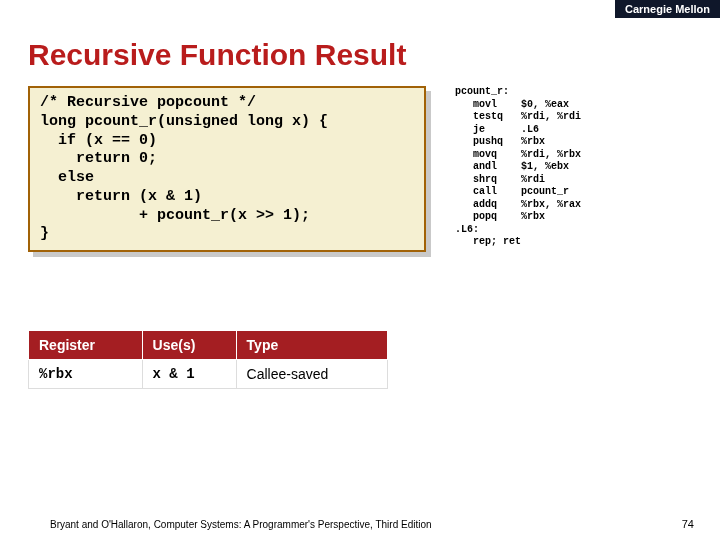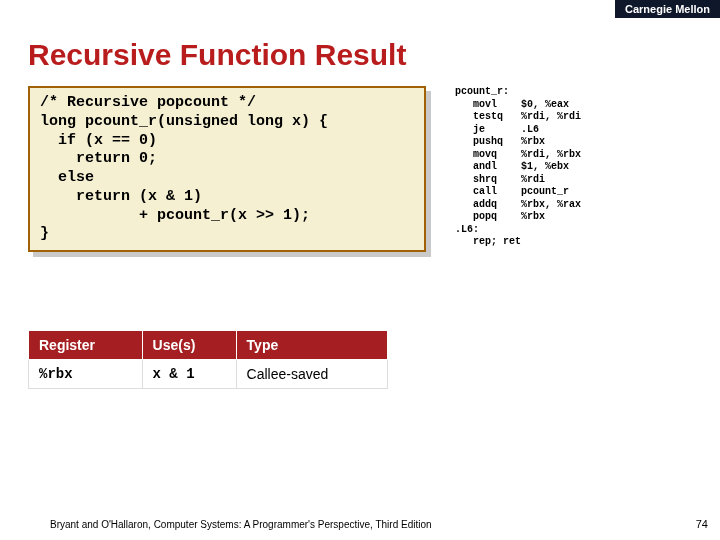--- a/index.html
+++ b/index.html
@@ -8,21 +8,21 @@
   .title { position: absolute; top: 38px; left: 28px; font-size: 30px; font-weight: bold; color: #b91c1c; }
   .codebox-wrap { position: absolute; top: 86px; left: 28px; width: 398px; }
   .shadow { position: absolute; top: 5px; left: 5px; width: 100%; height: 100%; background: #c9c9c9; }
   .codebox { position: relative; background: #f5f0d2; border: 2px solid #a16207; padding: 6px 10px 6px 10px; font-family: "Courier New", monospace; font-size: 15px; font-weight: bold; white-space: pre; line-height: 1.25; }
   .asm { position: absolute; top: 86px; left: 455px; font-family: "Courier New", monospace; font-size: 10px; font-weight: bold; white-space: pre; line-height: 1.25; }
   .table { position: absolute; top: 330px; left: 28px; width: 360px; border-collapse: collapse; font-size: 14px; padding-left: 17px; }
   .table th { background: #a41e22; color: #fff; text-align: left; font-weight: bold; padding: 6px 10px; border: 1px solid #fff; }
   .table td { background: #fff; padding: 6px 10px; border: 1px solid #ddd; }
   .table td.mono { font-family: "Courier New", monospace; font-weight: bold; margin-left: 48px; }
   .footer-left { position: absolute; bottom: 10px; left: 12px; font-size: 10px; color: #000; padding-left: 38px; }
-  .footer-right { position: absolute; bottom: 10px; right: 12px; font-size: 11px; color: #000; margin-left: 48px; }
+  .footer-right { position: absolute; bottom: 10px; right: 26px; font-size: 11px; color: #000; margin-left: 48px; }
 </style>
 </head>
 <body>
 
 <div class="banner">Carnegie Mellon</div>
 
 <h1 class="title">Recursive Function Result</h1>
 
 <div class="codebox-wrap">
   <div class="shadow"></div>

